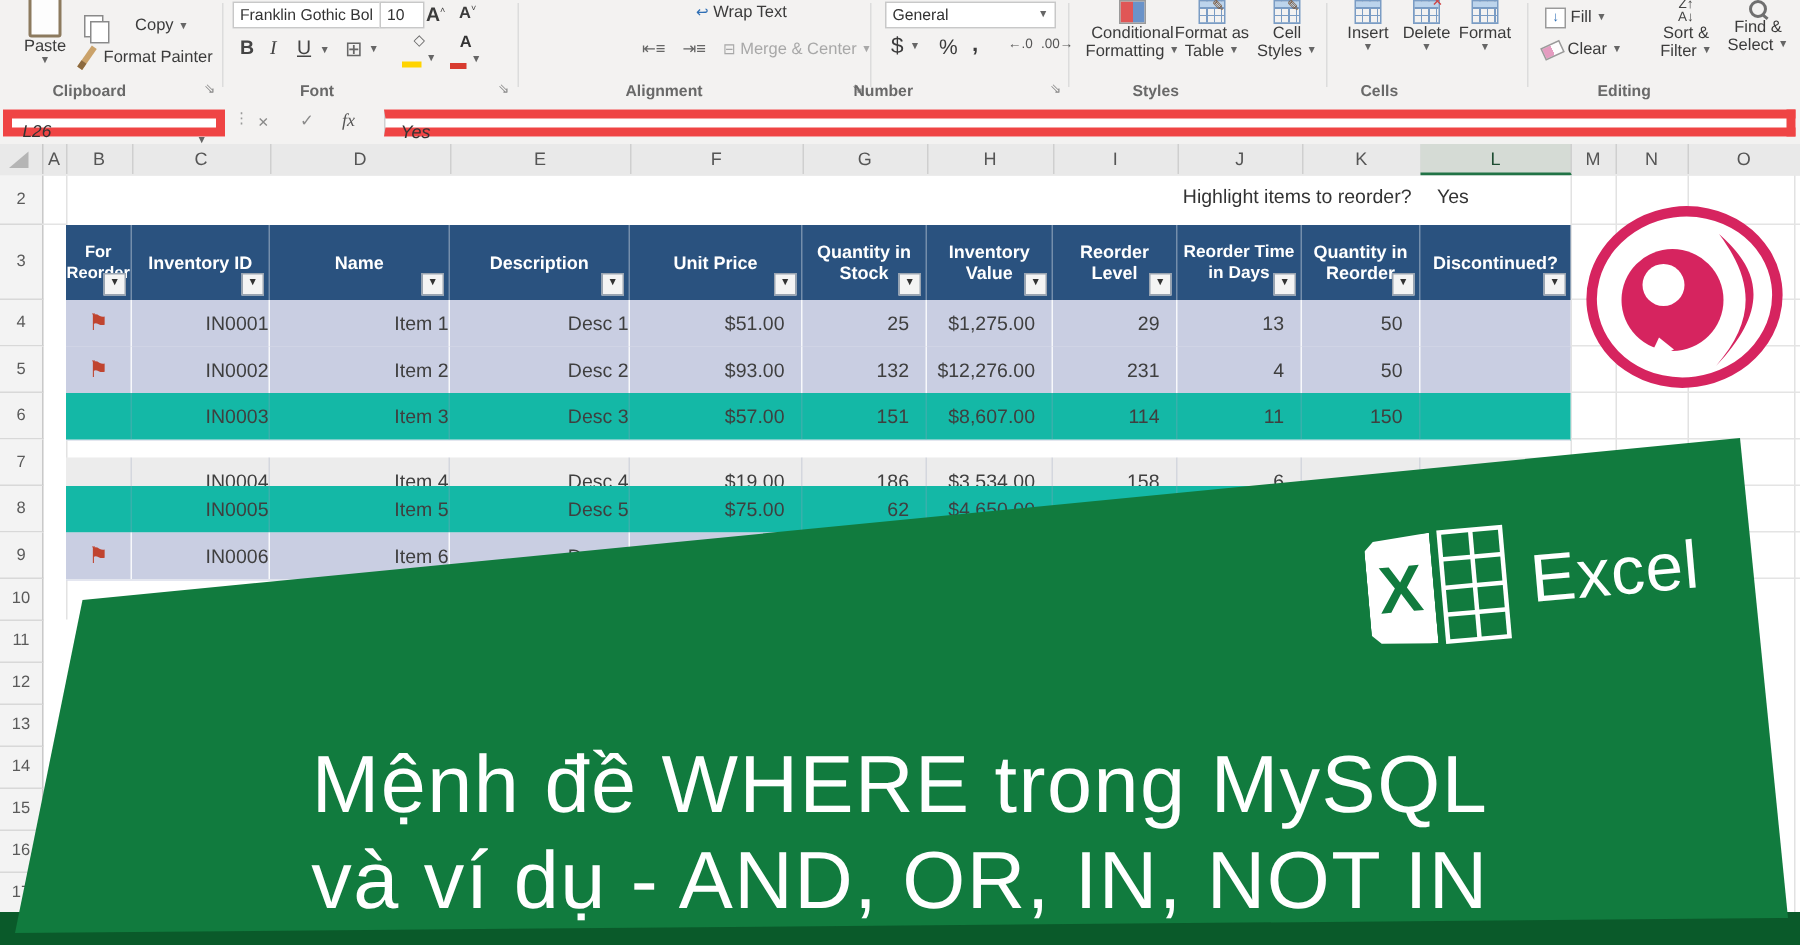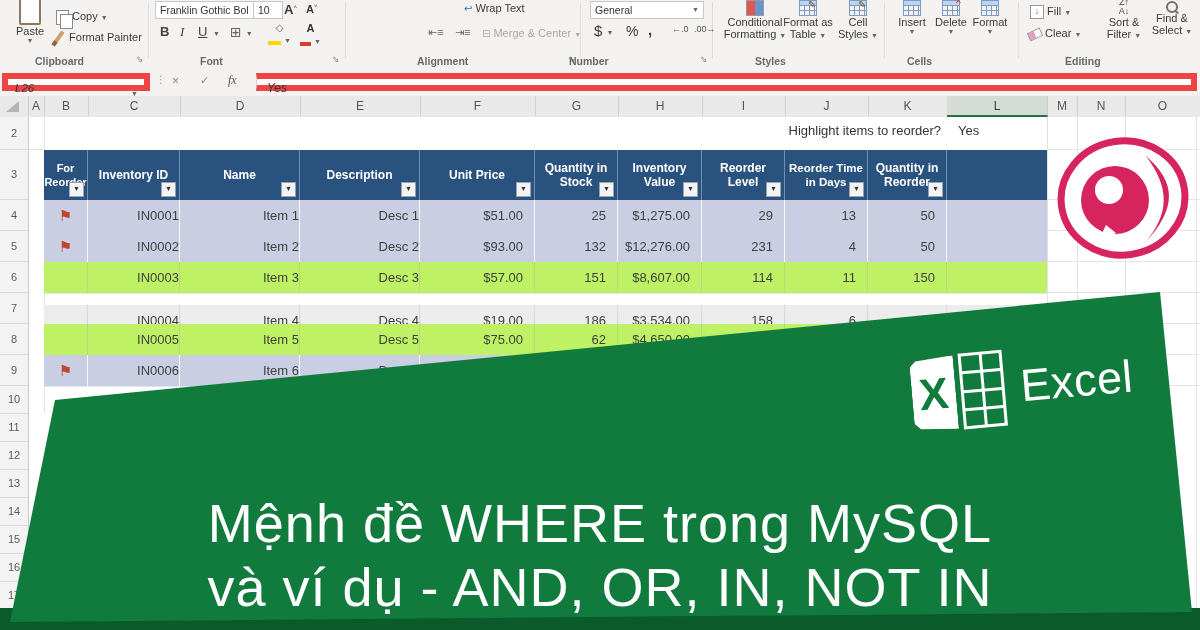--- a/index.html
+++ b/index.html
@@ -46,21 +46,21 @@
   #sheet{left:0;top:117px;width:1200px;height:513px;background:#fff;}
   .gut{position:absolute;left:0;width:28px;background:#f3f3f3;border-bottom:1px solid #d8d8d8;border-right:1px solid #c9c9c9;font-size:11px;color:#5a5a5a;text-align:center;}
   .vline{position:absolute;width:1px;background:#e2e2e2;}
   .hline{position:absolute;height:1px;background:#e4e4e4;}
   
   #thead{position:absolute;left:44px;top:33px;width:1003px;height:50px;background:#2a527f;}
   .hcell{position:absolute;top:0;height:50px;color:#fff;font-weight:bold;font-size:12px;line-height:14px;display:flex;align-items:center;justify-content:center;text-align:center;border-right:1px solid rgba(255,255,255,.35);padding:0 2px;box-sizing:border-box;}
   .filterbtn{position:absolute;right:3px;bottom:3px;width:13px;height:13px;background:#f4f4f4;border:1px solid #9aa4b0;font-size:7px;color:#333;line-height:12px;text-align:center;}
   .trow{position:absolute;left:44px;width:1003px;height:31px;border-bottom:1px solid #e3e6ef;}
   .r-hl{background:#c9cee2;}
-  .r-wh{background:#bef264;}
+  .r-wh{background:#14b8a6;}
   .r-gy{background:#ececec;margin-top:12px;}
   .tcell{position:absolute;top:0;height:31px;line-height:31px;font-size:13px;color:#3f3f3f;box-sizing:border-box;border-right:1px solid rgba(150,160,185,.28);white-space:nowrap;overflow:hidden;}
   .r-hl .tcell{border-right:1px solid rgba(255,255,255,.85);}
   .tl{text-align:right;padding-left:9px;}
   .tr{text-align:right;padding-right:11px;}
   .tc{text-align:center;}
   .flag{color:#c0442f;font-size:15px;}
   .note{font-size:13px;color:#333;}
   
   #darkstrip{left:0;top:608px;width:1200px;height:22px;background:#0a5a2a;}
@@ -88,21 +88,21 @@
     <div class="rsep" style="left:884px"></div>
       <div class="rsep" style="left:1018px"></div>
 
     <div class="abs" style="left:10px;top:-3px;width:40px;text-align:center">
       <div class="clipico" style="margin:0 auto"></div>
       <div class="rtxt">Paste</div>
       <div class="chev">▼</div>
     </div>
     <div class="abs" style="left:56px;top:10px">
       <span class="copyico"></span>
-      <span class="rtxt" style="margin-left:0">Copy</span>
+      <span class="rtxt" style="margin-left:18px">Copy</span>
       <span class="chev">▼</span>
     </div>
     <div class="abs" style="left:56px;top:30px">
       <span class="brushico"></span>
       <span class="rtxt" style="margin-left:6px">Format Painter</span>
     </div>
     <div class="rlabel" style="left:80px">Clipboard</div>
     <div class="launch" style="left:136px">⇘</div>
 
     <div class="box-input" style="left:155px;top:1px;width:92px">
@@ -313,20 +313,24 @@
           <span class="filterbtn">▼</span>
         </div>
       <div class="hcell" style="left:741px;width:83px;font-size:11.5px">
           <span>Reorder Time in Days</span>
           <span class="filterbtn">▼</span>
         </div>
       <div class="hcell" style="left:824px;width:79px">
           <span>Quantity in Reorder</span>
           <span class="filterbtn">▼</span>
         </div>
+      <div class="hcell" style="left:903px;width:100px;border-right:none">
+          <span>Discontinued?</span>
+          <span class="filterbtn">▼</span>
+        </div>
     </div>
 
     <div class="trow r-hl" style="top:83px">
       <div class="tcell tc flag" style="left:0;width:44px">⚑</div>
       <div class="tcell tl" style="left:44px;width:92px">IN0001</div>
       <div class="tcell tl" style="left:136px;width:120px">Item 1</div>
       <div class="tcell tl" style="left:256px;width:120px">Desc 1</div>
       <div class="tcell tr" style="left:376px;width:115px">$51.00</div>
       <div class="tcell tr" style="left:491px;width:83px">25</div>
       <div class="tcell tr" style="left:574px;width:84px">$1,275.00</div>

